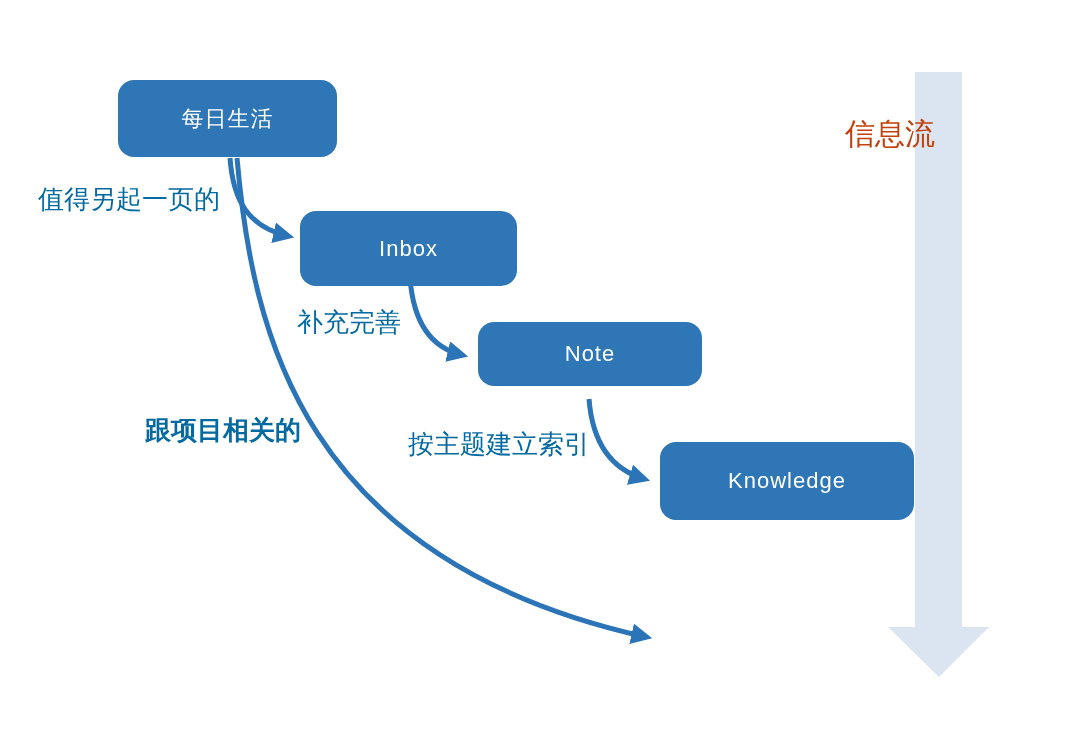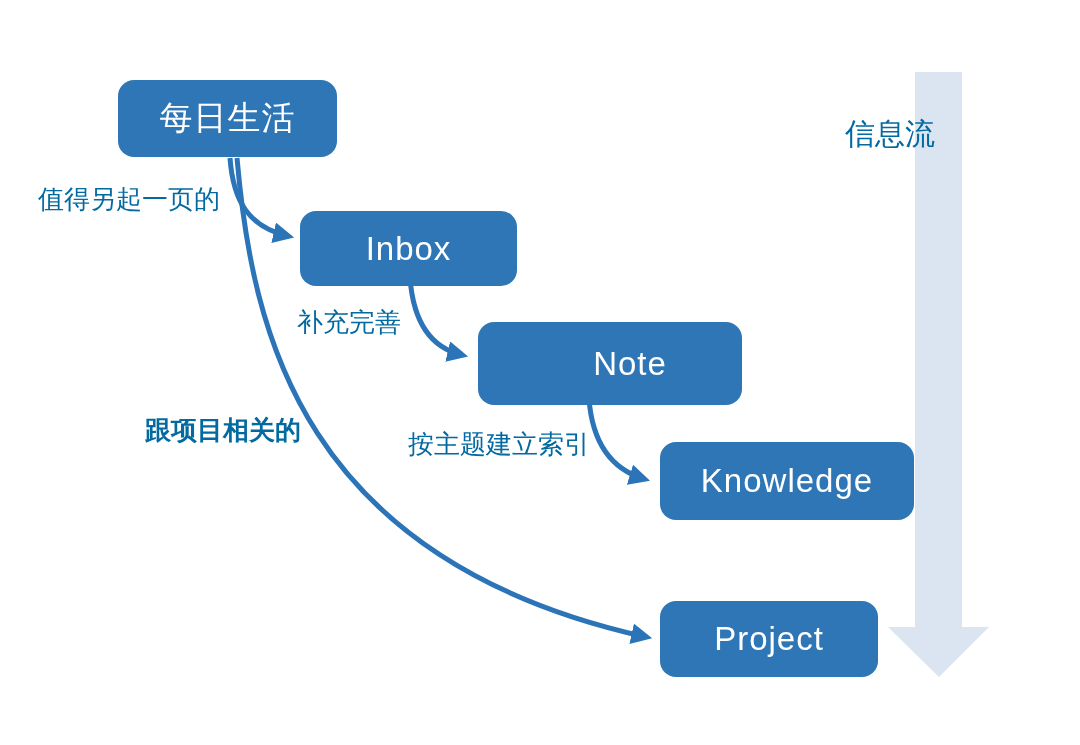--- a/index.html
+++ b/index.html
@@ -4,36 +4,36 @@
 <style>
   html,body{margin:0;padding:0;background:#ffffff;}
   body{font-family:"Liberation Sans","DejaVu Sans",sans-serif;}
   .canvas{
     position:relative;width:1080px;height:745px;background:#ffffff;overflow:hidden;
   }
   .edges-svg{position:absolute;left:0;top:0;width:1080px;height:745px;}
   .node{
     position:absolute;display:flex;align-items:center;justify-content:center;
     background:#2e76b6;color:#ffffff;border-radius:16px;
-    font-size:33px;letter-spacing:1px;
+    font-size:22px;letter-spacing:1px;
   }
   .node-daily{left:118px;top:80px;width:219px;height:77px;}
   .node-inbox{left:300px;top:211px;width:217px;height:75px;}
-  .node-note{left:478px;top:322px;width:224px;height:83px;padding-left:40px;}
+  .node-note{left:478px;top:322px;width:224px;height:64px;}
   .node-knowledge{left:660px;top:442px;width:254px;height:78px;}
   .node-project{left:660px;top:601px;width:218px;height:76px;}
   .edge-label{
     position:absolute;color:#0369a1;font-size:26px;white-space:nowrap;
   }
   .label-daily-inbox{left:38px;top:182px;}
   .label-inbox-note{left:297px;top:305px;}
   .label-note-knowledge{left:408px;top:427px;}
   .label-daily-project{left:145px;top:413px;font-weight:bold;}
   .flow-label{
-    position:absolute;left:845px;top:114px;color:#0369a1;font-size:30px;white-space:nowrap;
+    position:absolute;left:845px;top:114px;color:#c2410c;font-size:30px;white-space:nowrap;
   }
 </style>
 </head>
 <body>
 
 <div class="canvas">
 
   <svg class="edges-svg" viewBox="0 0 1080 745" xmlns="http://www.w3.org/2000/svg" aria-hidden="true">
     <defs>
       <marker id="ah" viewBox="0 0 10 10" refX="7" refY="5" markerWidth="4.2" markerHeight="4.2" orient="auto">
@@ -46,21 +46,20 @@
     <path d="M 230 158 C 233 200 248 227 288 236" fill="none" stroke="#2c74b8" stroke-width="5" marker-end="url(#ah)"></path>
     <path d="M 410 278 C 413 318 428 347 462 355" fill="none" stroke="#2c74b8" stroke-width="5" marker-end="url(#ah)"></path>
     <path d="M 589 399 C 592 438 608 468 644 479" fill="none" stroke="#2c74b8" stroke-width="5" marker-end="url(#ah)"></path>
     <path d="M 237 158 C 252 330 300 560 646 637" fill="none" stroke="#2c74b8" stroke-width="5" marker-end="url(#ah)"></path>
   </svg>
 
   <div class="node node-daily">每日生活</div>
   <div class="node node-inbox">Inbox</div>
   <div class="node node-note">Note</div>
   <div class="node node-knowledge">Knowledge</div>
-  <div class="node node-project">Project</div>
 
   <div class="edge-label label-daily-inbox">值得另起一页的</div>
   <div class="edge-label label-inbox-note">补充完善</div>
   <div class="edge-label label-note-knowledge">按主题建立索引</div>
   <div class="edge-label label-daily-project">跟项目相关的</div>
 
   <div class="flow-label">信息流</div>
 
 </div>
 

